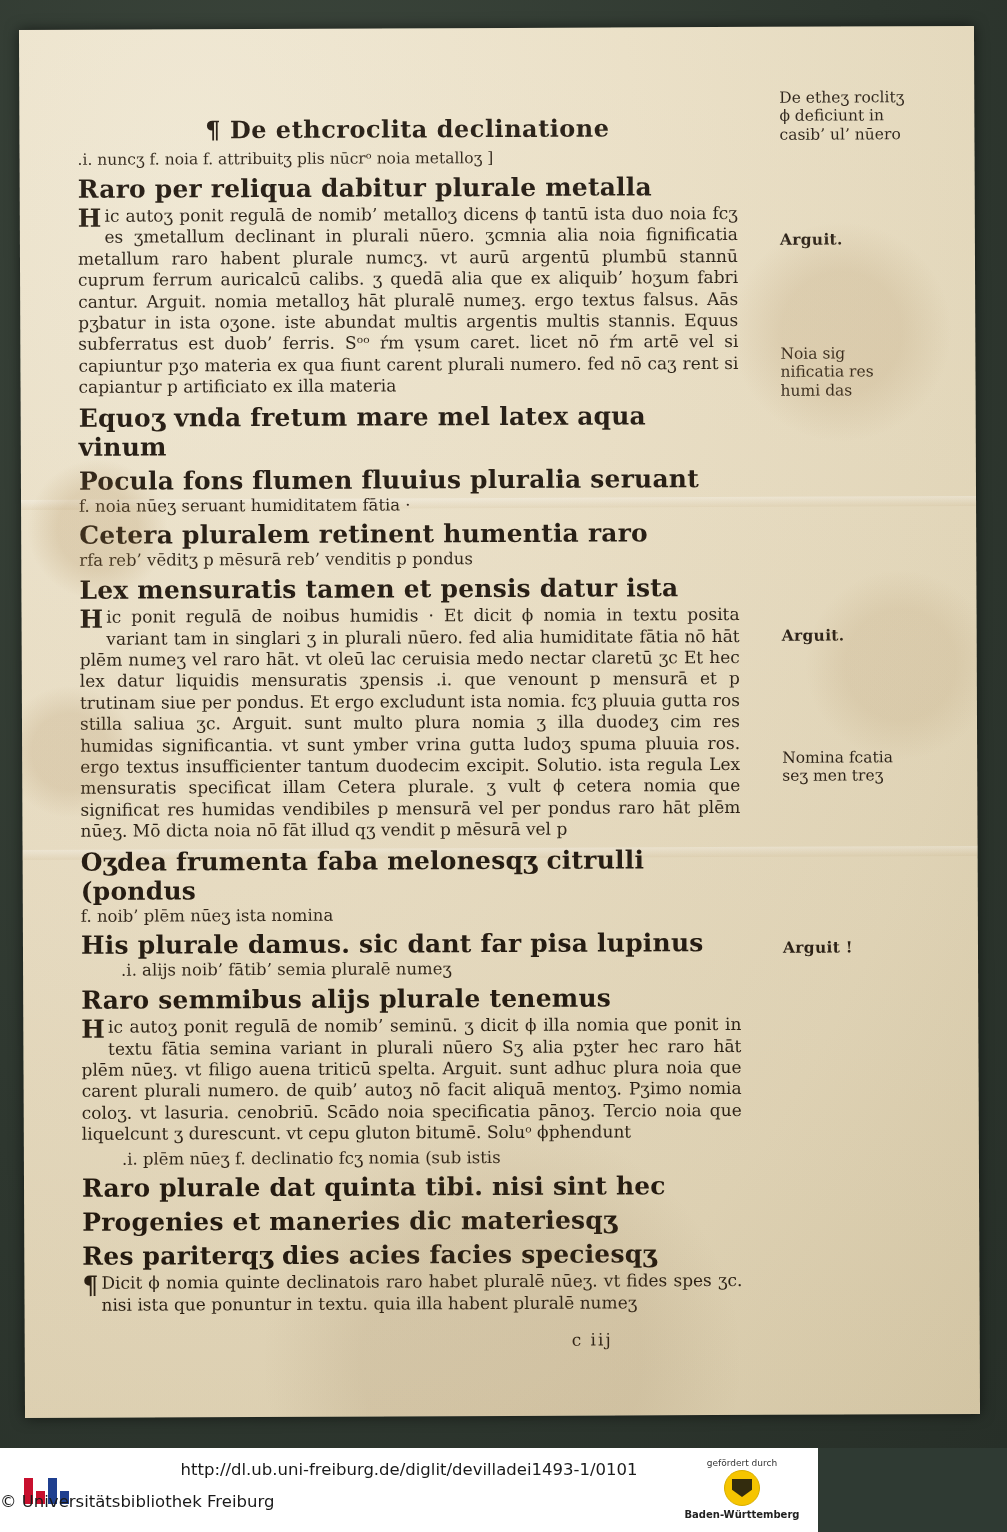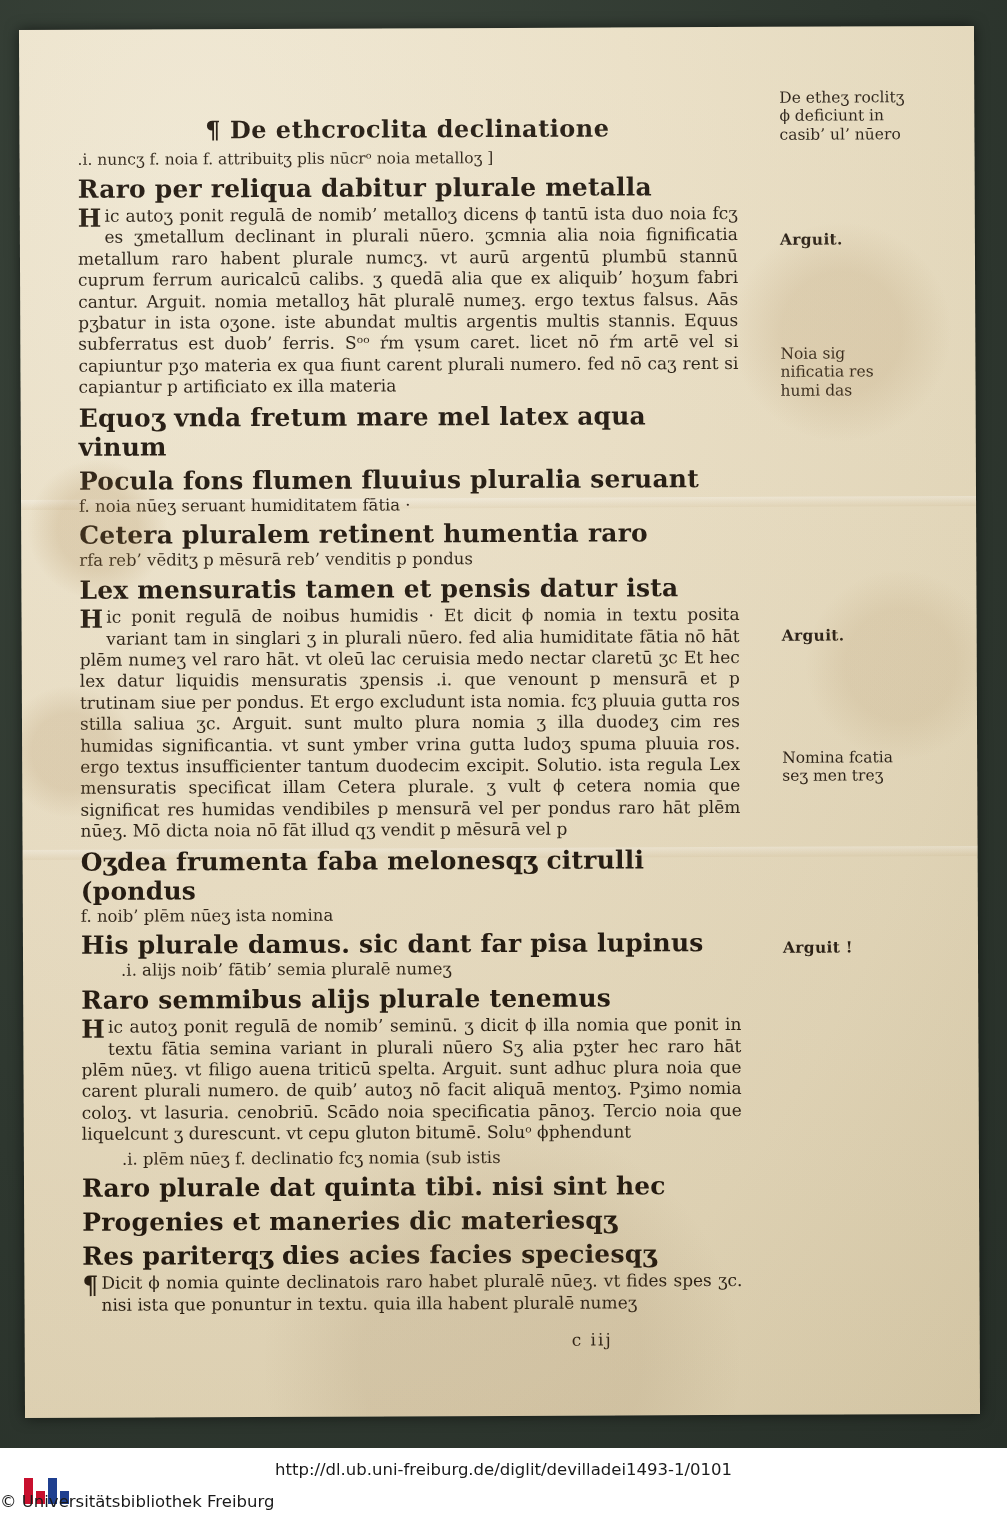--- a/index.html
+++ b/index.html
@@ -135,21 +135,21 @@
     line-height: 1.18;
     font-family: "DejaVu Serif", serif;
   }
   .marg.bold { font-weight: bold; letter-spacing: 0.3px; }
 
   
   #footer {
     position: absolute;
     left: 0;
     top: 1448px;
-    width: 1007px;
+    width: 818px;
     height: 84px;
     background: #ffffff;
   }
   #footer .url {
     position: absolute;
     left: 0; right: 0;
     top: 12px;
     text-align: center;
     font-family: "DejaVu Sans", sans-serif;
     font-size: 16.5px;
@@ -288,13 +288,18 @@
   <div id="ub-logo">
     <span class="bar b1"></span>
     <span class="bar b2"></span>
     <span class="bar b3"></span>
     <span class="bar b4"></span>
   </div>
 
   <div class="url">http://dl.ub.uni-freiburg.de/diglit/devilladei1493-1/0101</div>
   <div class="copy">© Universitätsbibliothek Freiburg</div>
 
+  <div id="sponsor">
+    <div class="top-label">gefördert durch</div>
+    <div class="seal"></div>
+    <div class="bw-label">Baden-Württemberg</div>
+  </div>
 </div>
 
 </body></html>

